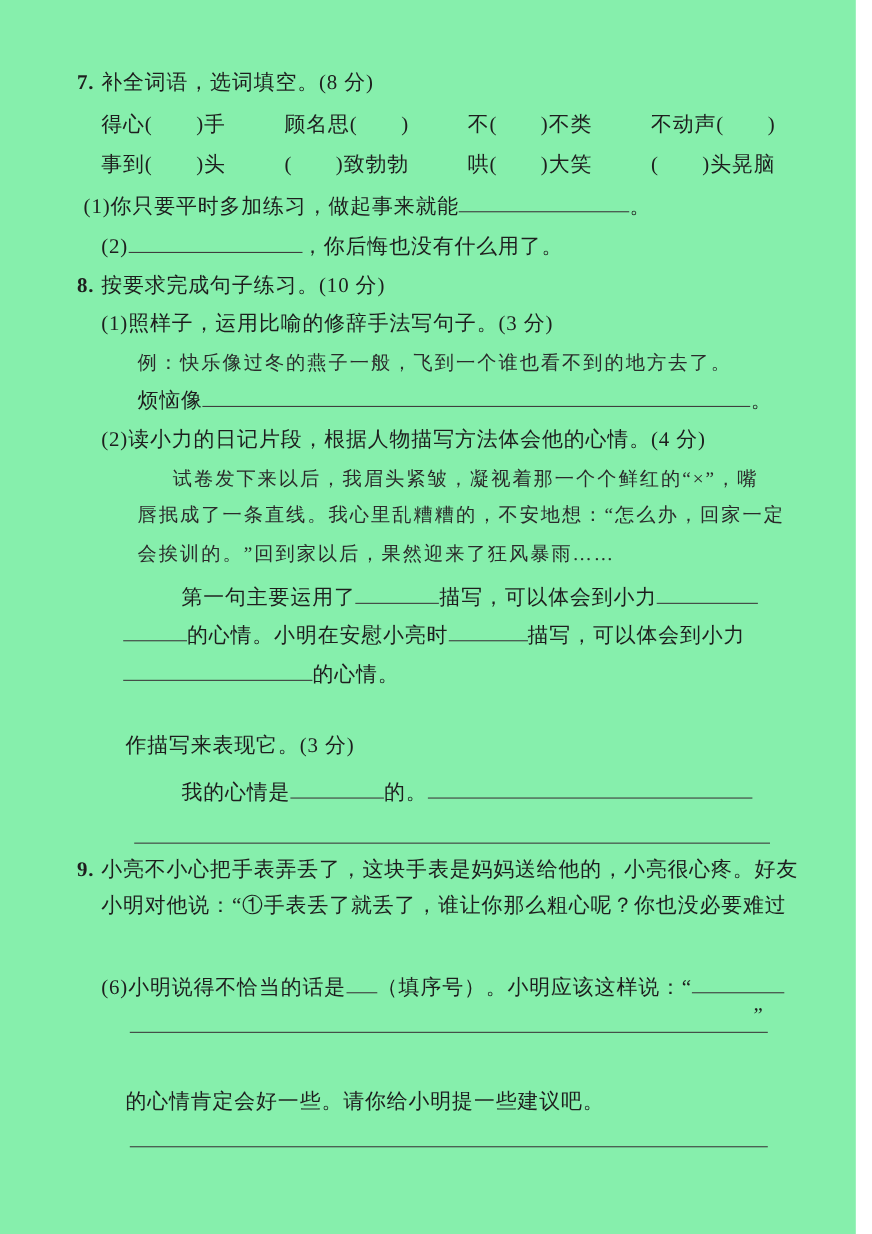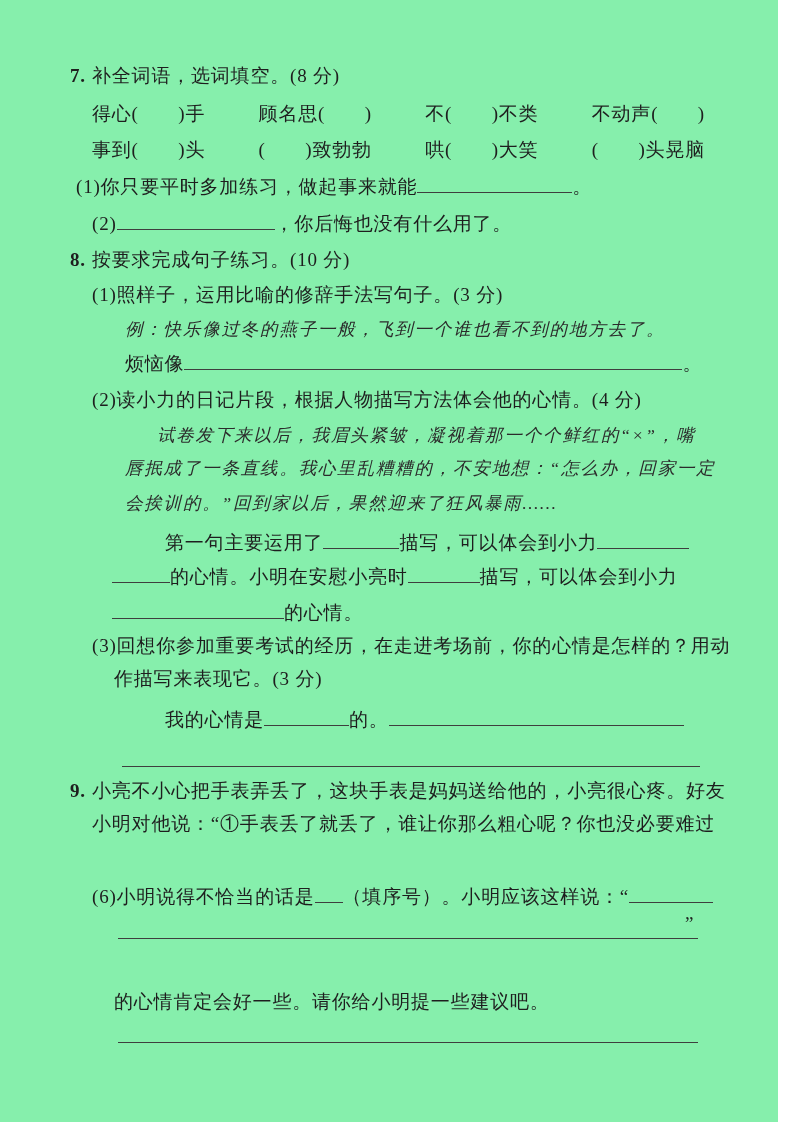--- a/index.html
+++ b/index.html
@@ -17,21 +17,20 @@
     font-size:19px;
     letter-spacing:0.8px;
     line-height:24px;
   }
   .qnum {
     font-weight:700;
     display:inline-block;
     width:22px;
   }
   .kai {
-    font-style:italic;
     font-size:17.5px;
     letter-spacing:1.8px;
     color:#2b2b2b;
   }
   .blank {
     display:inline-block;
     border-bottom:1.6px solid #3e3e3e;
     height:1.02em;
     vertical-align:baseline;
   }
@@ -95,21 +94,20 @@
   <div class="ln kai" style="left:157px; top:423px;"><span>试卷发下来以后，我眉头紧皱，凝视着那一个个鲜红的“×”，嘴</span></div>
   <div class="ln kai" style="left:125px; top:456px;"><span>唇抿成了一条直线。我心里乱糟糟的，不安地想：“怎么办，回家一定</span></div>
   <div class="ln kai" style="left:125px; top:491px;"><span>会挨训的。”回到家以后，果然迎来了狂风暴雨……</span></div>
 
   <div class="ln" style="left:165px; top:529px;"><span>第一句主要运用了</span><span class="blank" style="width:76px;"></span><span>描写，可以体会到小力</span><span class="blank" style="width:92px;"></span></div>
 
   <div class="ln" style="left:112px; top:563px;"><span class="blank" style="width:58px;"></span><span>的心情。小明在安慰小亮时</span><span class="blank" style="width:72px;"></span><span>描写，可以体会到小力</span></div>
 
   <div class="ln" style="left:112px; top:599px;"><span class="blank" style="width:172px;"></span><span>的心情。</span></div>
 
-  <div class="ln" style="left:92px; top:634px;"><span>(3)回想你参加重要考试的经历，在走进考场前，你的心情是怎样的？用动</span></div>
   <div class="ln" style="left:114px; top:667px;"><span>作描写来表现它。(3 分)</span></div>
 
   <div class="ln" style="left:165px; top:706px;"><span>我的心情是</span><span class="blank" style="width:85px;"></span><span>的。</span><span class="blank" style="width:295px;"></span></div>
 
   <div class="rule" style="left:122px; top:766px; width:578px;"></div>
 
   <div class="ln" style="left:70px; top:779px;"><span class="qnum">9.</span><span>小亮不小心把手表弄丢了，这块手表是妈妈送给他的，小亮很心疼。好友</span></div>
   <div class="ln" style="left:92px; top:812px;"><span>小明对他说：“①手表丢了就丢了，谁让你那么粗心呢？你也没必要难过</span></div>
 
   <div class="ln" style="left:92px; top:883px;"><span>(6)小明说得不恰当的话是</span><span class="blank" style="width:28px;"></span><span>（填序号）。小明应该这样说：“</span><span class="blank" style="width:84px;"></span></div>

